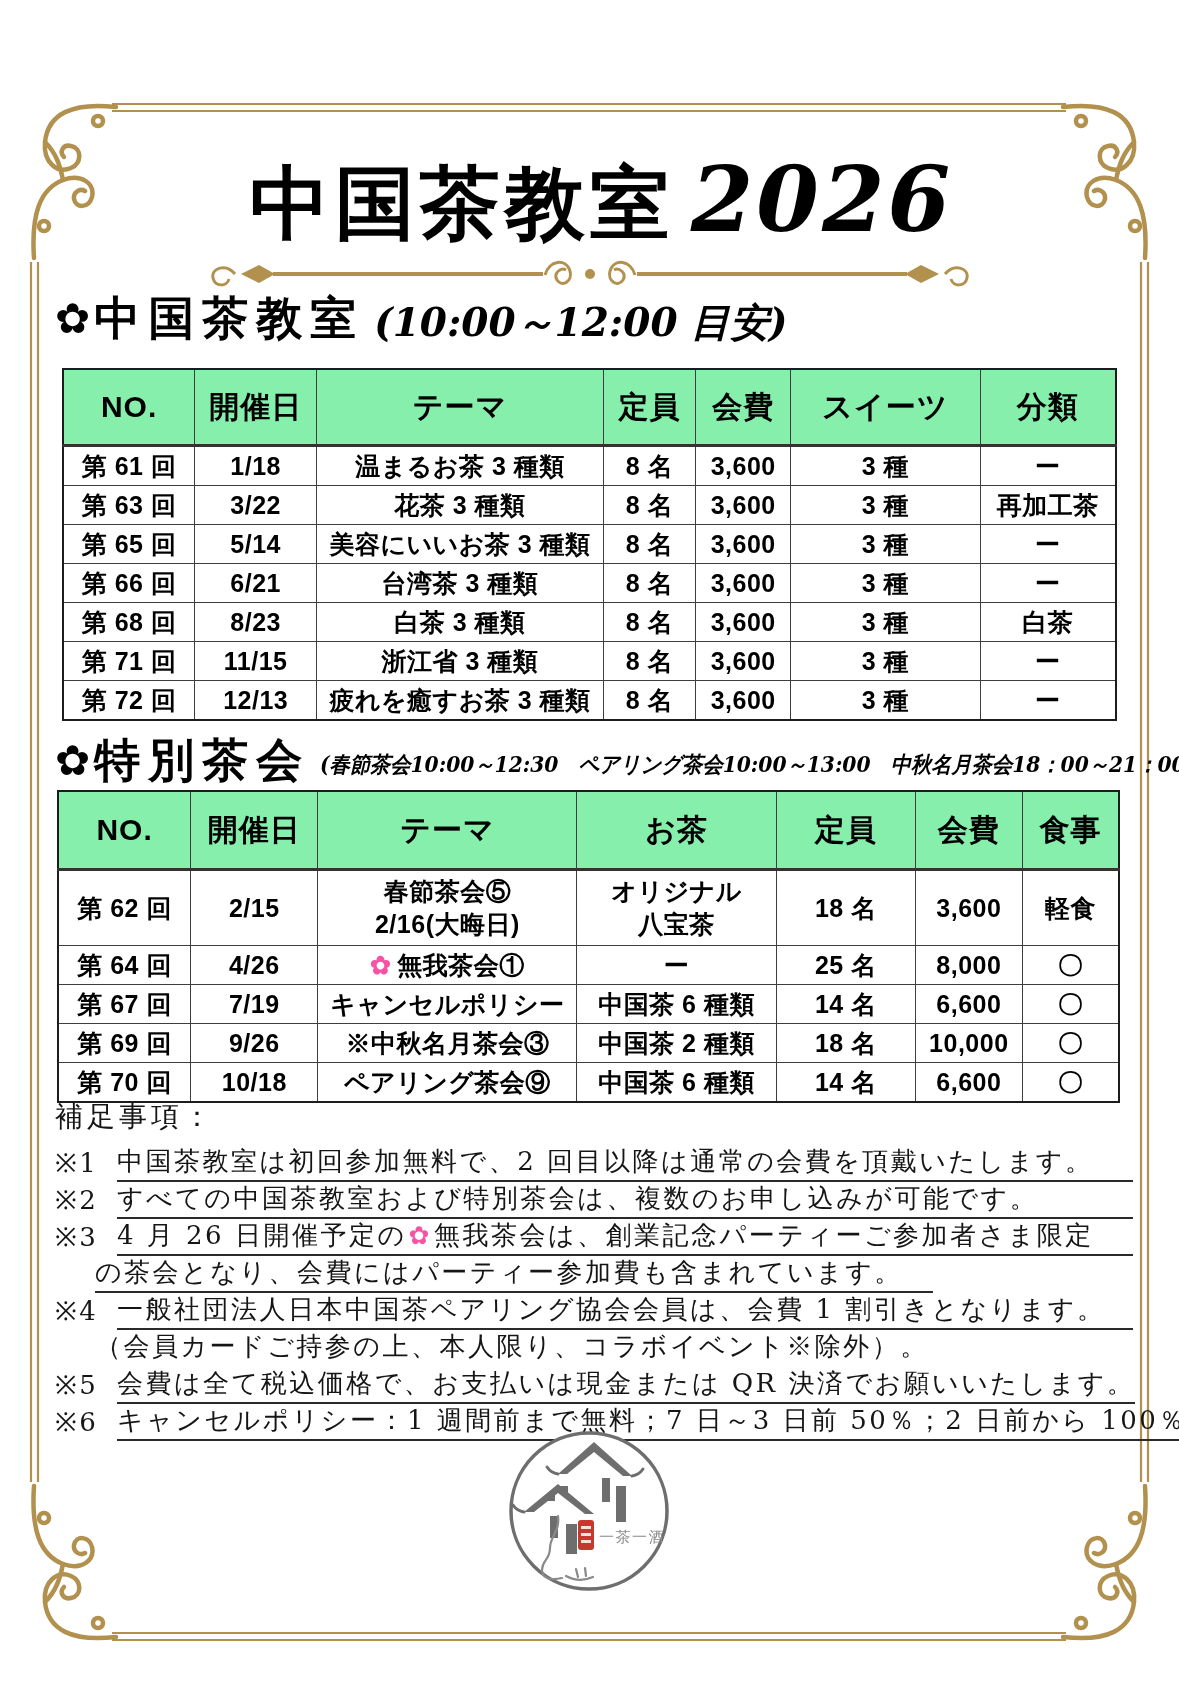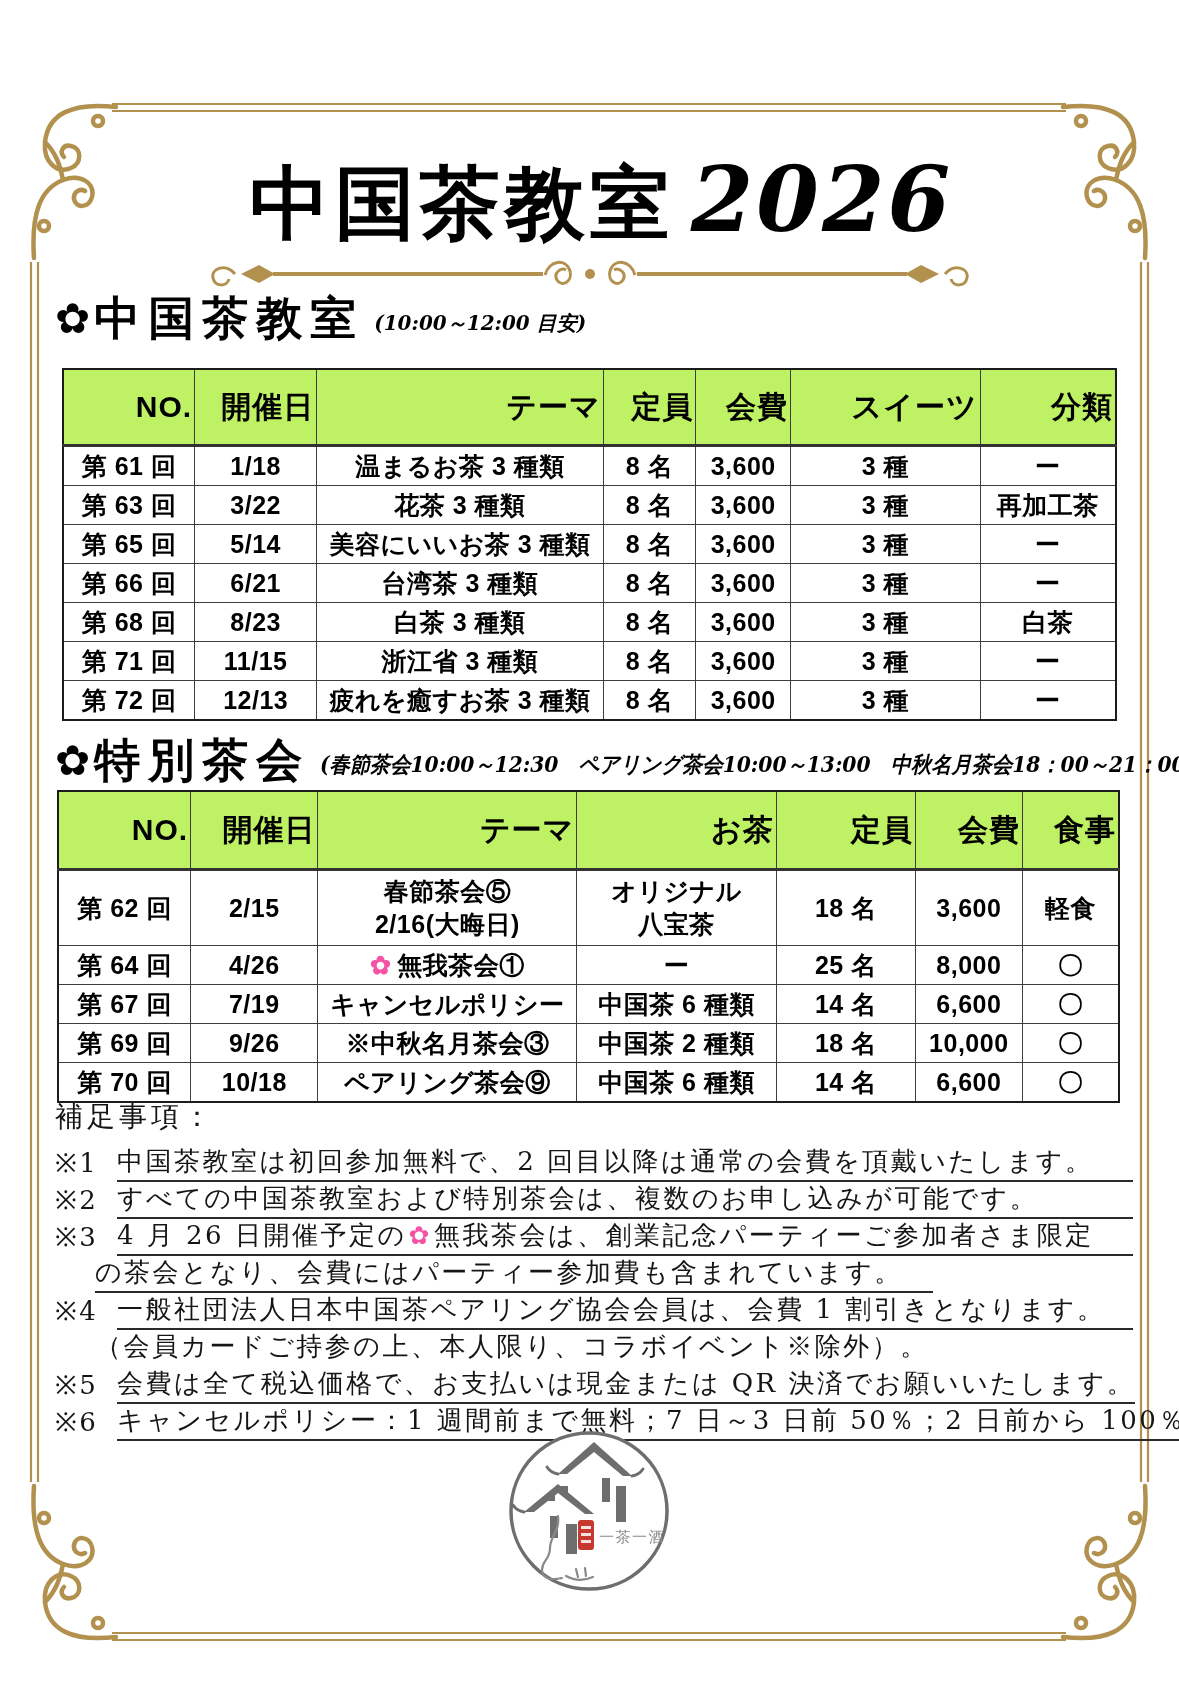--- a/index.html
+++ b/index.html
@@ -37,21 +37,21 @@
   
   .sechead {
     left:55px;
     display:flex;
     align-items:center;
     white-space:nowrap;
     font-family:"DejaVu Serif", serif;
   }
   .sh-flower { font-size:42px; line-height:1; margin-right:4px; }
   .sh-title  { font-size:46px; font-weight:900; letter-spacing:8px; }
-  .sh-note   { font-size:20px; font-weight:bold; font-style:italic; margin-left:10px; padding-top:8px; }
+  .sh-note   { font-size:39px; font-weight:bold; font-style:italic; margin-left:10px; padding-top:8px; }
   #sechead2 .sh-note {
     font-size:22px;
     transform:scaleX(0.92);
     transform-origin:left center;
     letter-spacing:0px;
   }
 
   
   .tblwrap1 { left:62px; top:368px;  width:1055px; }
   .tblwrap2 { left:57px; top:790px;  width:1063px; }
@@ -59,26 +59,25 @@
     width:100%;
     border-collapse:collapse;
     table-layout:fixed;
     text-align:center;
     font-family:"Liberation Sans", sans-serif;
     font-weight:bold;
     border:2.5px solid #1c1c1c;
   }
   th, td { border:1.5px solid #3e3e3e; padding:0 2px; overflow:hidden; }
   thead th {
-    background:#bef264;
+    background:#86efac;
     font-size:30px;
     height:74px;
     border-bottom:3.5px solid #333;
     letter-spacing:1px;
-    text-align:right;
   }
   tbody td { font-size:25px; height:38px; letter-spacing:0.5px; }
   .t2 thead th { height:76px; }
   .t2 .bigrow td { height:74px; line-height:33px; }
   .pinkflower { color:#f653a4; margin-right:6px; }
 
   
   .foot {
     left:55px; top:1098px; width:1078px;
     font-family:"DejaVu Serif", serif;

